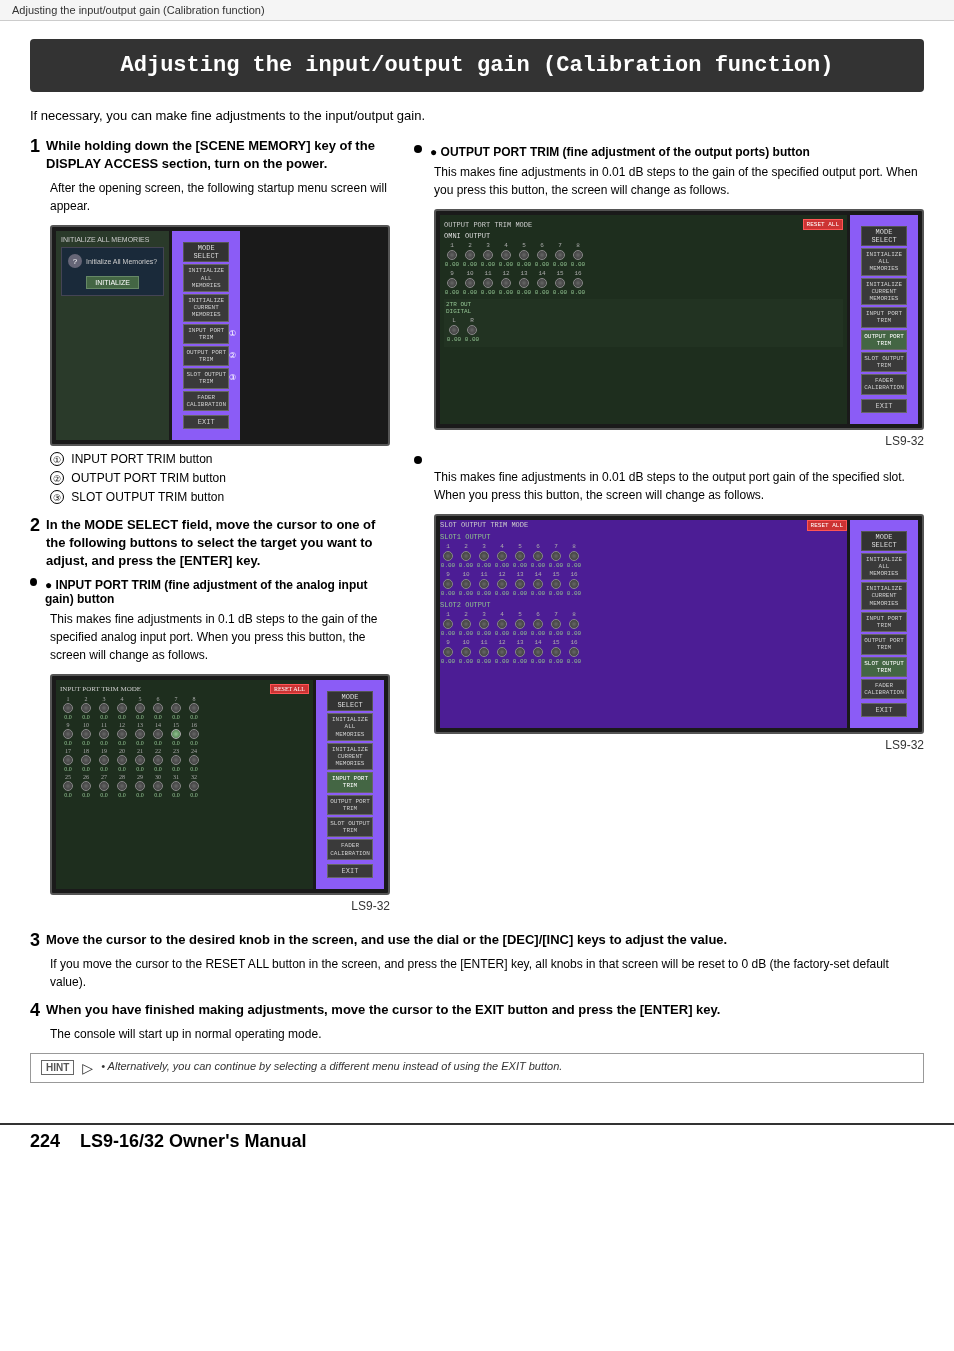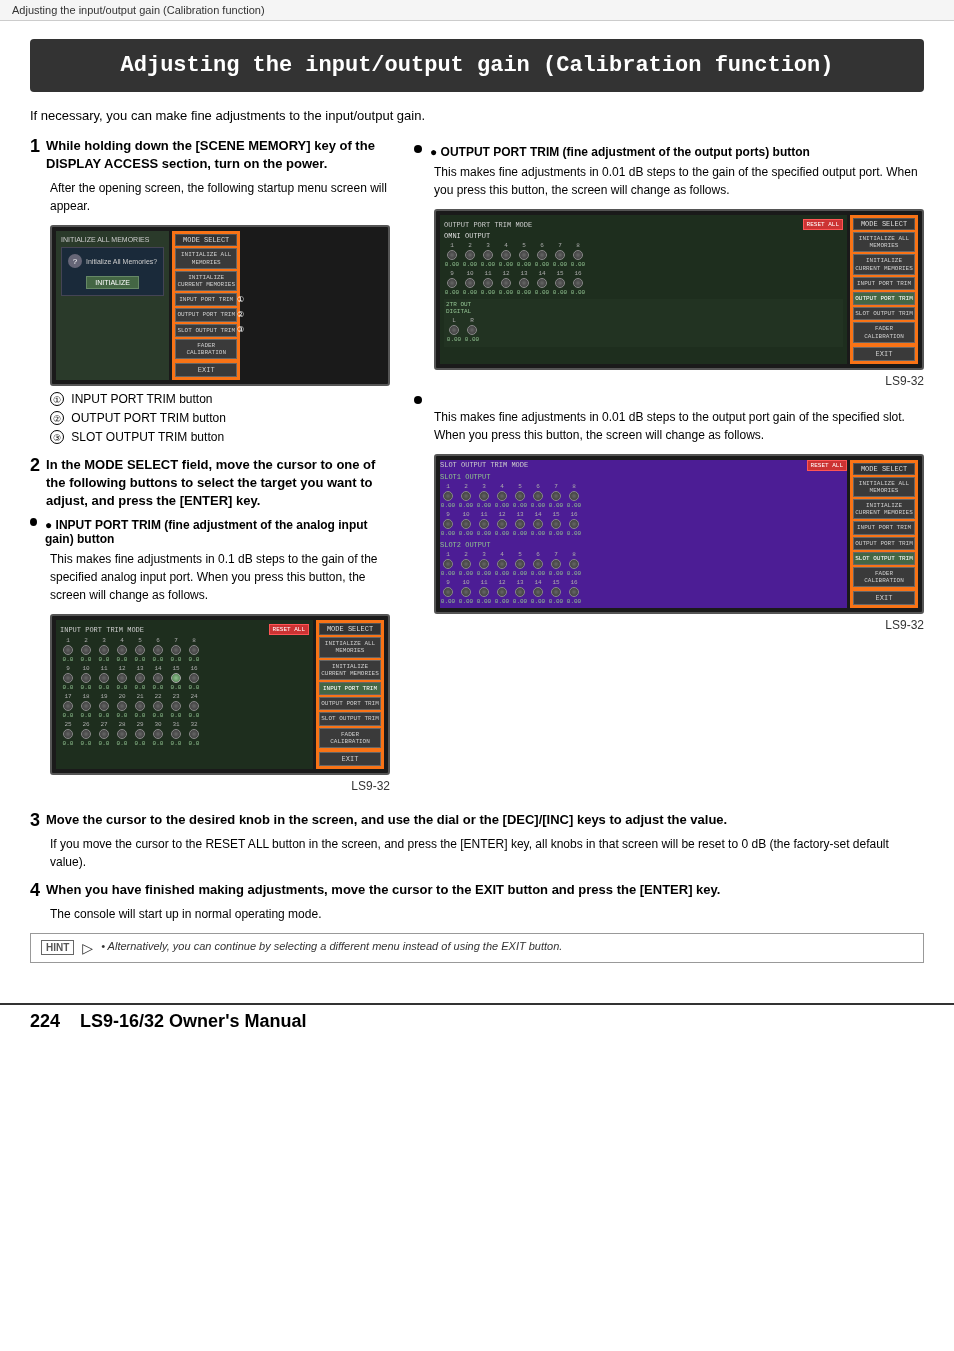--- a/index.html
+++ b/index.html
@@ -87,23 +87,23 @@
       background: #1a1a1a;
       border: 2px solid #555;
       border-radius: 3px;
       margin: 8px 0 4px 20px;
       padding: 4px;
       display: flex;
       gap: 3px;
     }
 
     .screen-sidebar {
-      background: #f97316;
+      background: #8b5cf6;
       width: 68px;
-      padding: 3px;
+      padding: 11px;
       font-family: 'Courier New', monospace;
       font-size: 7px;
       color: #aaa;
     }
 
     .mode-select-label {
       color: #ddd;
       font-size: 7px;
       text-align: center;
       border: 1px solid #555;
@@ -428,21 +428,21 @@
         <span class="step-text">In the MODE SELECT field, move the cursor to one of the following buttons to select the target you want to adjust, and press the [ENTER] key.</span>
       </div>
 
       <div class="sub-heading">
         <span class="bullet-dot"></span>
         <span>● INPUT PORT TRIM (fine adjustment of the analog input gain) button</span>
       </div>
       <div class="step-body">This makes fine adjustments in 0.1 dB steps to the gain of the specified analog input port. When you press this button, the screen will change as follows.</div>
 
       <div class="screen-mockup">
-        <div style="background:#1e2e1e;flex:1;padding:4px;font-family:Liberation Mono, monospace;font-size:7px;color:#90c090;">
+        <div style="background:#1e2e1e;flex:1;padding:4px;font-family:Liberation Serif, serif;font-size:7px;color:#90c090;">
           <div class="row-header">
             <span style="font-size:7px;color:#ccc;">INPUT PORT TRIM MODE</span>
             <span class="reset-btn">RESET ALL</span>
           </div>
 
           <div class="knob-row">
             <div class="knob-cell">
                 <span class="knob-num">1</span>
                 <div class="knob-icon"></div>
                 <span class="knob-val">0.0</span>

